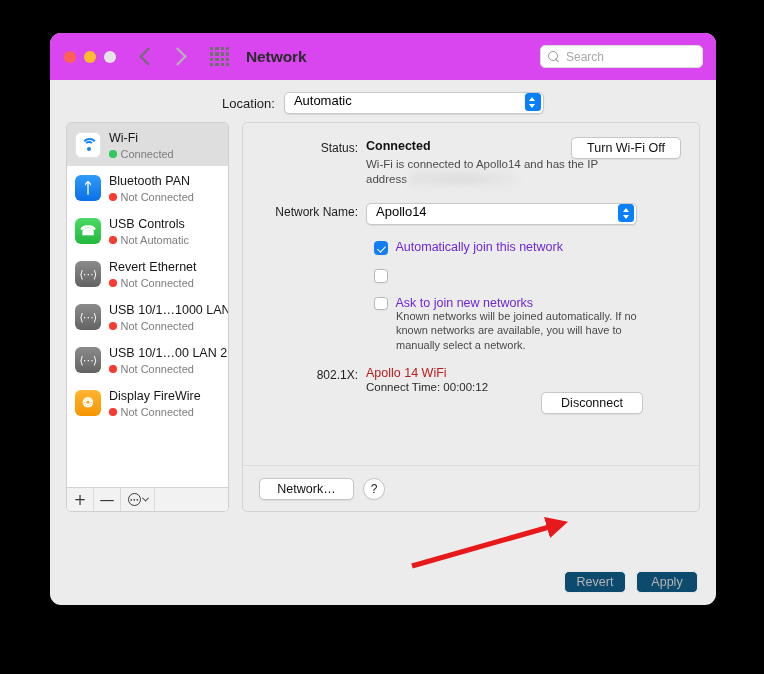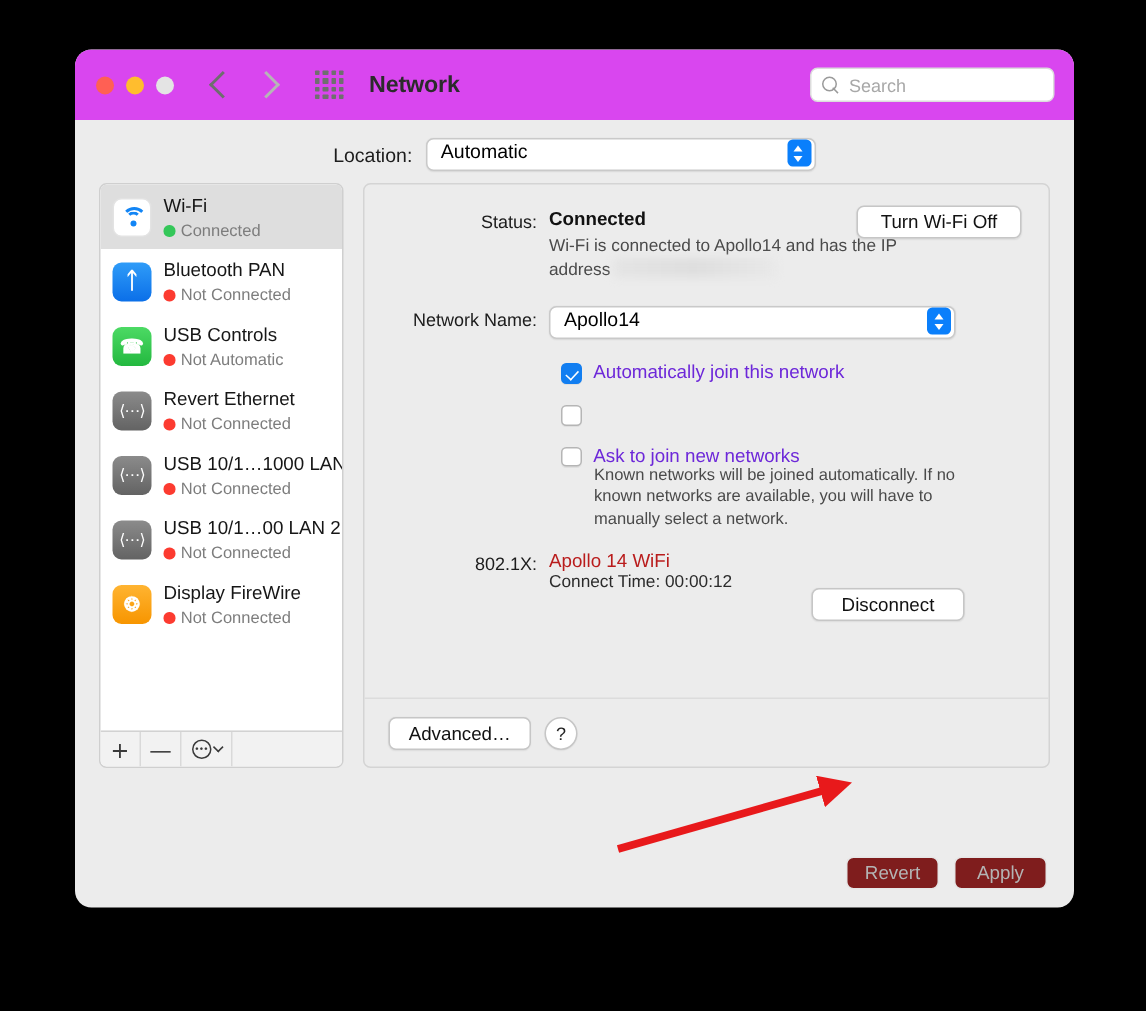--- a/index.html
+++ b/index.html
@@ -356,21 +356,21 @@
   .footer {
     height: 46px;
     flex: 0 0 auto;
     display: flex;
     align-items: center;
     justify-content: flex-end;
     padding: 0 18px;
     gap: 10px;
   }
   .btn-dim {
-    background: #7f1d1d;
+    background: #0c4a6e;
     border: 0.5px solid #e6e6e6;
     color: #b4b4b4;
     box-shadow: none;
     min-width: 62px;
     text-align: center;
   }
 
   
   .annot { position: absolute; left: 0; top: 0; width: 764px; height: 674px; pointer-events: none; }
 </style>
@@ -580,21 +580,21 @@
 
       <div class="row dot1x">
         <div class="rlabel">802.1X:</div>
         <div class="rfield">
           <div class="dot1x-val">Apollo 14 WiFi</div>
           <div class="dot1x-sub" style="margin-top:0">Connect Time: 00:00:12</div>
         </div>
       </div>
 
       <div class="bottombar">
-        <button class="btn btn-advanced">Advanced…</button>
+        <button class="btn btn-advanced">Network…</button>
         <div class="btn-help">?</div>
       </div>
 
     </div>
   </div>
 
   <div class="footer">
     <button class="btn btn-dim">Revert</button>
     <button class="btn btn-dim">Apply</button>
   </div>

